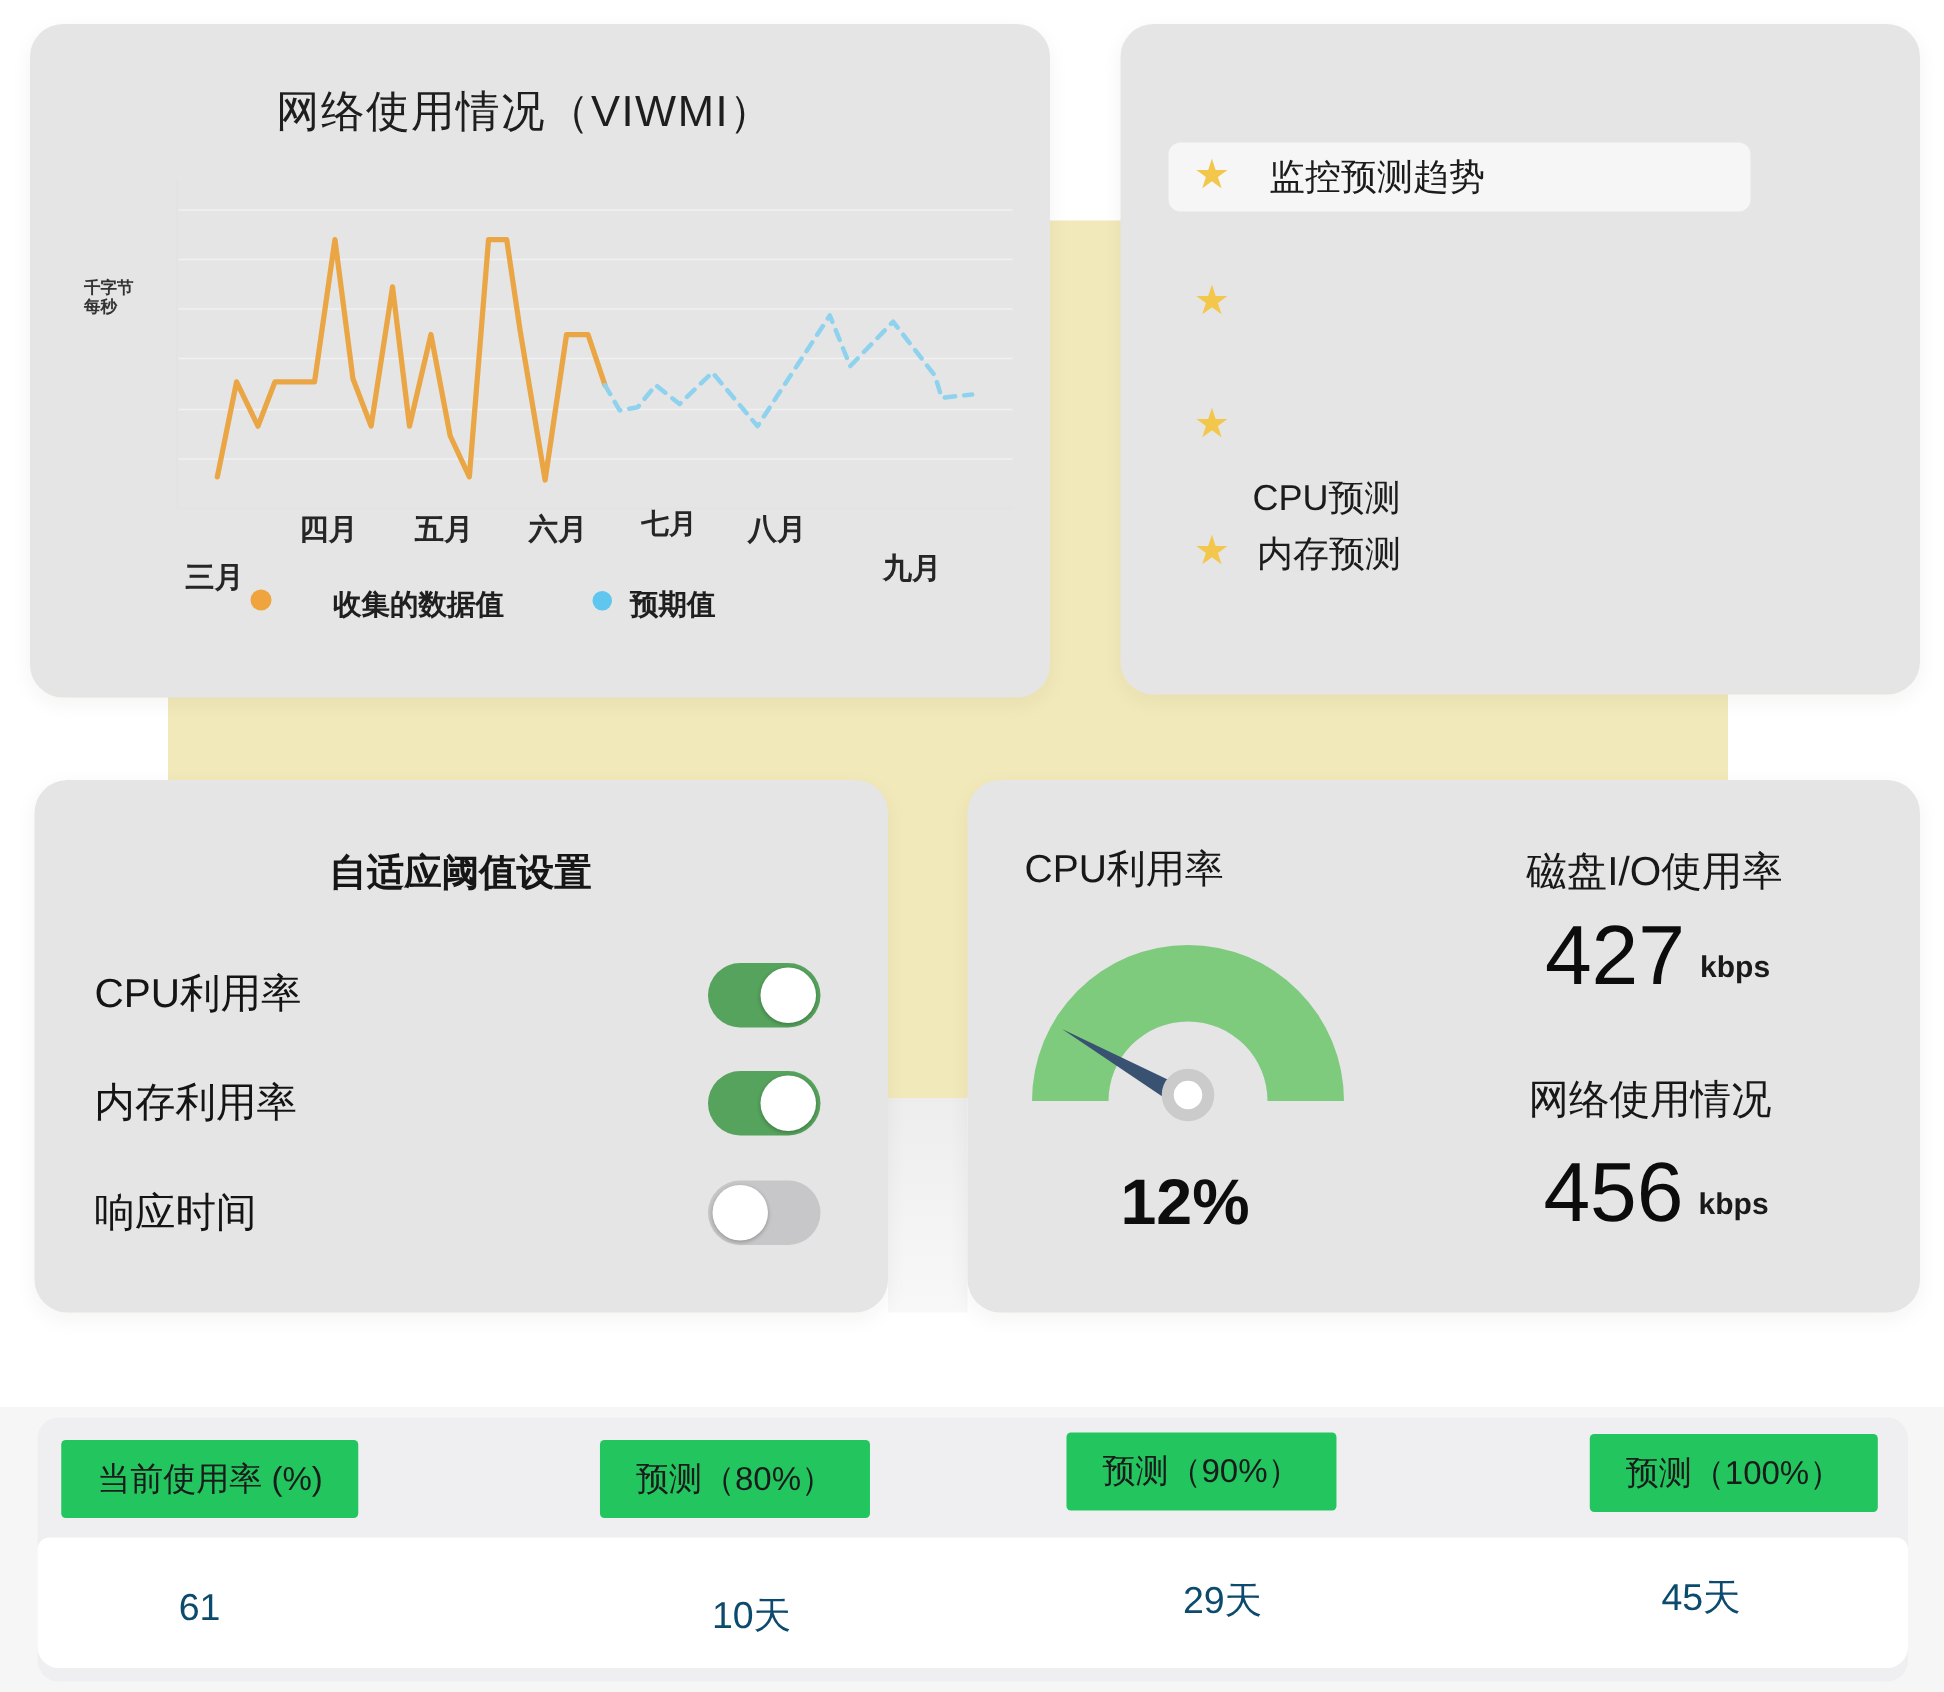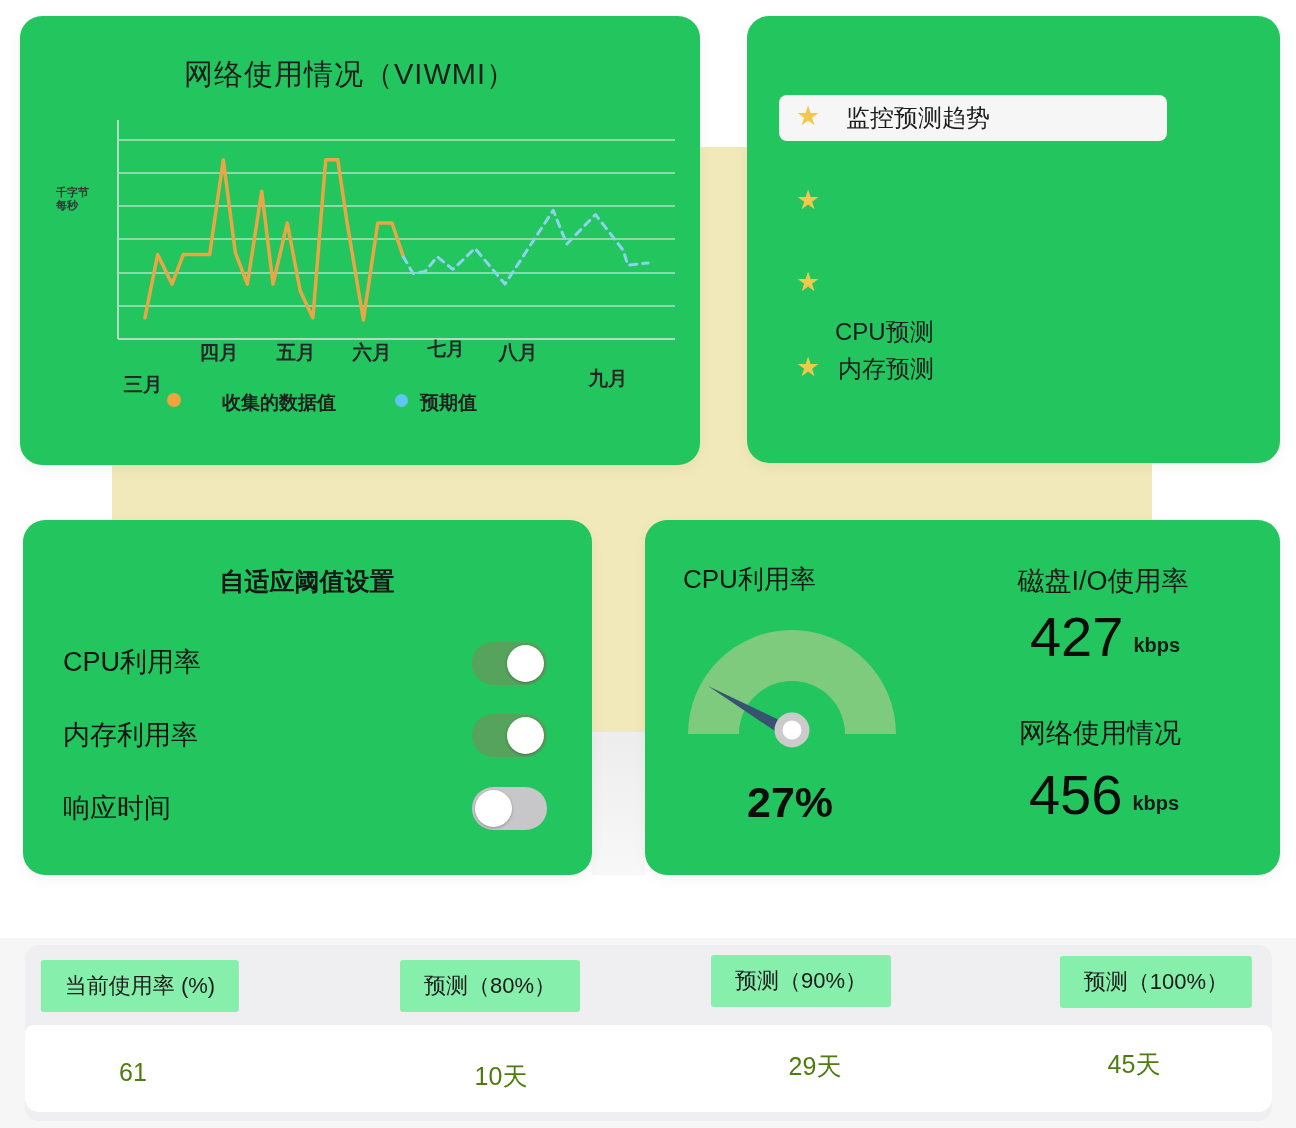--- a/index.html
+++ b/index.html
@@ -4,21 +4,21 @@
 <style>
   html,body{margin:0;padding:0;background:#fff;}
   #canvas{position:relative;width:1296px;height:1128px;background:#ffffff;overflow:hidden;
           font-family:"Liberation Sans","DejaVu Sans",sans-serif;color:#1c1c1c;}
   .abs{position:absolute;}
   
   .yellow-rect{left:112px;top:147px;width:1040px;height:585px;background:#f2e9ba;border-radius:4px;}
   .bottom-band{left:0;top:938px;width:1296px;height:190px;background:#f6f6f7;}
   .gap-shade{left:592px;top:732px;width:53px;height:143px;background:linear-gradient(#ededee,#f8f8f8);}
   
-  .card{position:absolute;background:#22c55e;border-radius:22px;box-shadow:0 4px 14px rgba(40,40,20,.05);}
+  .card{position:absolute;background:#e5e5e5;border-radius:22px;box-shadow:0 4px 14px rgba(40,40,20,.05);}
   .card-tl{left:20px;top:16px;width:680px;height:449px;}
   .card-tr{left:747px;top:16px;width:533px;height:447px;}
   .card-bl{left:23px;top:520px;width:569px;height:355px;}
   .card-br{left:645px;top:520px;width:635px;height:355px;}
   
   .chart-title{left:350px;top:55px;transform:translateX(-50%);font-size:29px;font-weight:500;
                letter-spacing:1px;color:#1e1e1e;white-space:nowrap;}
   .y-label{left:56px;top:186px;font-size:11px;font-weight:700;line-height:13px;color:#333;}
   .month{top:339px;transform:translateX(-50%);font-size:19.5px;font-weight:600;color:#262626;white-space:nowrap;}
   .legend-dot{width:14px;height:14px;border-radius:50%;}
@@ -38,23 +38,23 @@
   
   .br-heading{font-size:26px;font-weight:500;color:#181818;white-space:nowrap;}
   .gauge-value{left:790px;top:778px;transform:translateX(-50%);font-size:43px;font-weight:700;color:#0d0d0d;}
   .stat-label{transform:translateX(-50%);font-size:27px;font-weight:500;color:#181818;white-space:nowrap;}
   .stat-value{transform:translateX(-50%);display:inline-flex;align-items:flex-end;white-space:nowrap;}
   .stat-num{font-size:56px;font-weight:400;color:#0c0c0c;line-height:50px;}
   .stat-unit{font-size:20px;font-weight:600;color:#1a1a1a;margin-left:10px;padding-bottom:5px;}
   
   .table-card{left:25px;top:945px;width:1247px;height:176px;background:#efeff1;border-radius:14px;}
   .table-body{left:25px;top:1025px;width:1247px;height:87px;background:#ffffff;border-radius:8px 8px 14px 14px;}
-  .th{top:960px;transform:translateX(-50%);background:#86efac;border-radius:3px;padding:11px 24px;
+  .th{top:960px;transform:translateX(-50%);background:#22c55e;border-radius:3px;padding:11px 24px;
       font-size:22px;font-weight:500;color:#1b1b1b;white-space:nowrap;}
-  .td{transform:translateX(-50%);font-size:25px;font-weight:500;color:#4d7c0f;white-space:nowrap;}
+  .td{transform:translateX(-50%);font-size:25px;font-weight:500;color:#0c4a6e;white-space:nowrap;}
 </style>
 </head>
 <body>
 
 <div id="canvas">
 
   <div class="abs yellow-rect"></div>
   <div class="abs bottom-band"></div>
   <div class="abs gap-shade"></div>
 
@@ -118,21 +118,21 @@
       <div class="knob"></div>
     </div>
 
   <div class="card card-br"></div>
   <div class="abs br-heading" style="left:683px;top:562px;">CPU利用率</div>
   <svg class="abs" style="left:675px;top:618px;" width="240" height="130" viewBox="0 0 240 130">
     <path id="gauge-arc" d="M13,116 A104,104 0 0 1 221,116 L170,116 A53,53 0 0 0 64,116 Z" fill="#7ecb7e"></path>
     <polygon id="gauge-needle" points="33,68 120.5,109.9 113.5,122.1" fill="#3a5272"></polygon>
     <circle cx="117" cy="112" r="13.5" fill="#ffffff" stroke="#cbcbcb" stroke-width="8"></circle>
   </svg>
-  <div class="abs gauge-value">27%</div>
+  <div class="abs gauge-value">12%</div>
 
   <div class="abs stat-label" style="left:1103px;top:563px;">磁盘I/O使用率</div>
   <div class="abs stat-value" style="left:1105px;top:612px;">
     <span class="stat-num">427</span>
     <span class="stat-unit">kbps</span>
   </div>
   <div class="abs stat-label" style="left:1100px;top:715px;">网络使用情况</div>
   <div class="abs stat-value" style="left:1104px;top:770px;text-align:right;">
     <span class="stat-num">456</span>
     <span class="stat-unit">kbps</span>

